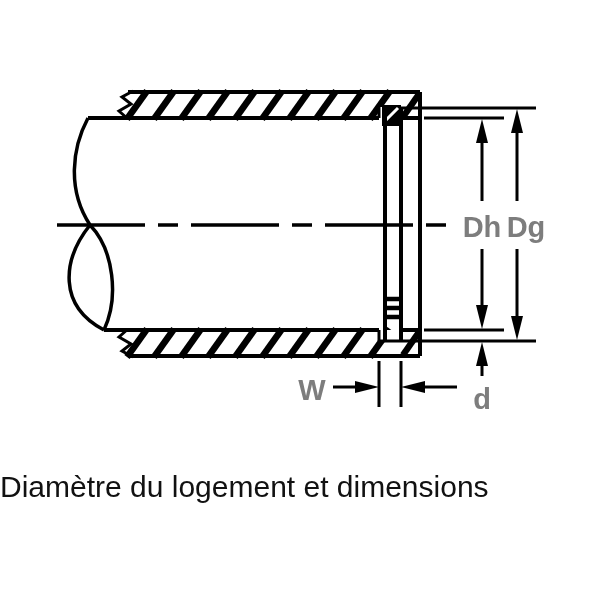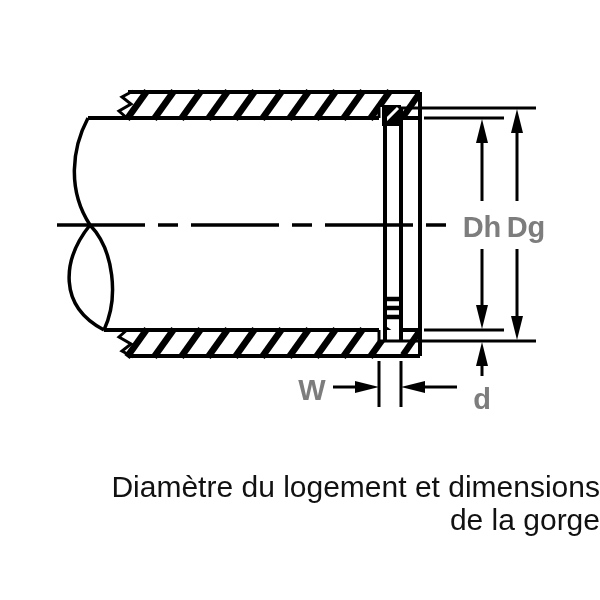--- a/index.html
+++ b/index.html
@@ -14,21 +14,21 @@
   .w3{stroke-width:3;}
   .hatch{stroke:#000000;stroke-width:6.5;}
   .whiteline{stroke:#ffffff;stroke-width:3;fill:none;}
   .arrow{fill:#000000;stroke:none;}
   .dimlabel{
     font-family:"Liberation Sans", sans-serif;
     font-weight:bold;font-size:29px;text-anchor:middle;
   }
   .centerline{stroke:#000000;stroke-width:3.5;fill:none;stroke-dasharray:88 13 20 13;}
   .caption{
-    position:absolute;left:0;top:470px;width:600px;text-align:right;
+    position:absolute;left:0;top:470px;width:600px;text-align:left;
     font-size:30px;line-height:33px;color:#111111;
   }
 </style>
 </head>
 <body>
 
 <svg width="600" height="600" viewBox="0 0 600 600">
 
   <g>
 
@@ -115,14 +115,13 @@
   </g>
 
   <text class="dimlabel" x="482" y="237" fill="#7d7d7d">Dh</text>
   <text class="dimlabel" x="526" y="237" fill="#7d7d7d">Dg</text>
   <text class="dimlabel" x="312" y="400" fill="#7d7d7d">W</text>
   <text class="dimlabel" x="482" y="409" fill="#7d7d7d">d</text>
 </svg>
 
 <div class="caption">
   <div>Diamètre du logement et dimensions</div>
-  <div>de la gorge</div>
 </div>
 
 </body></html>

